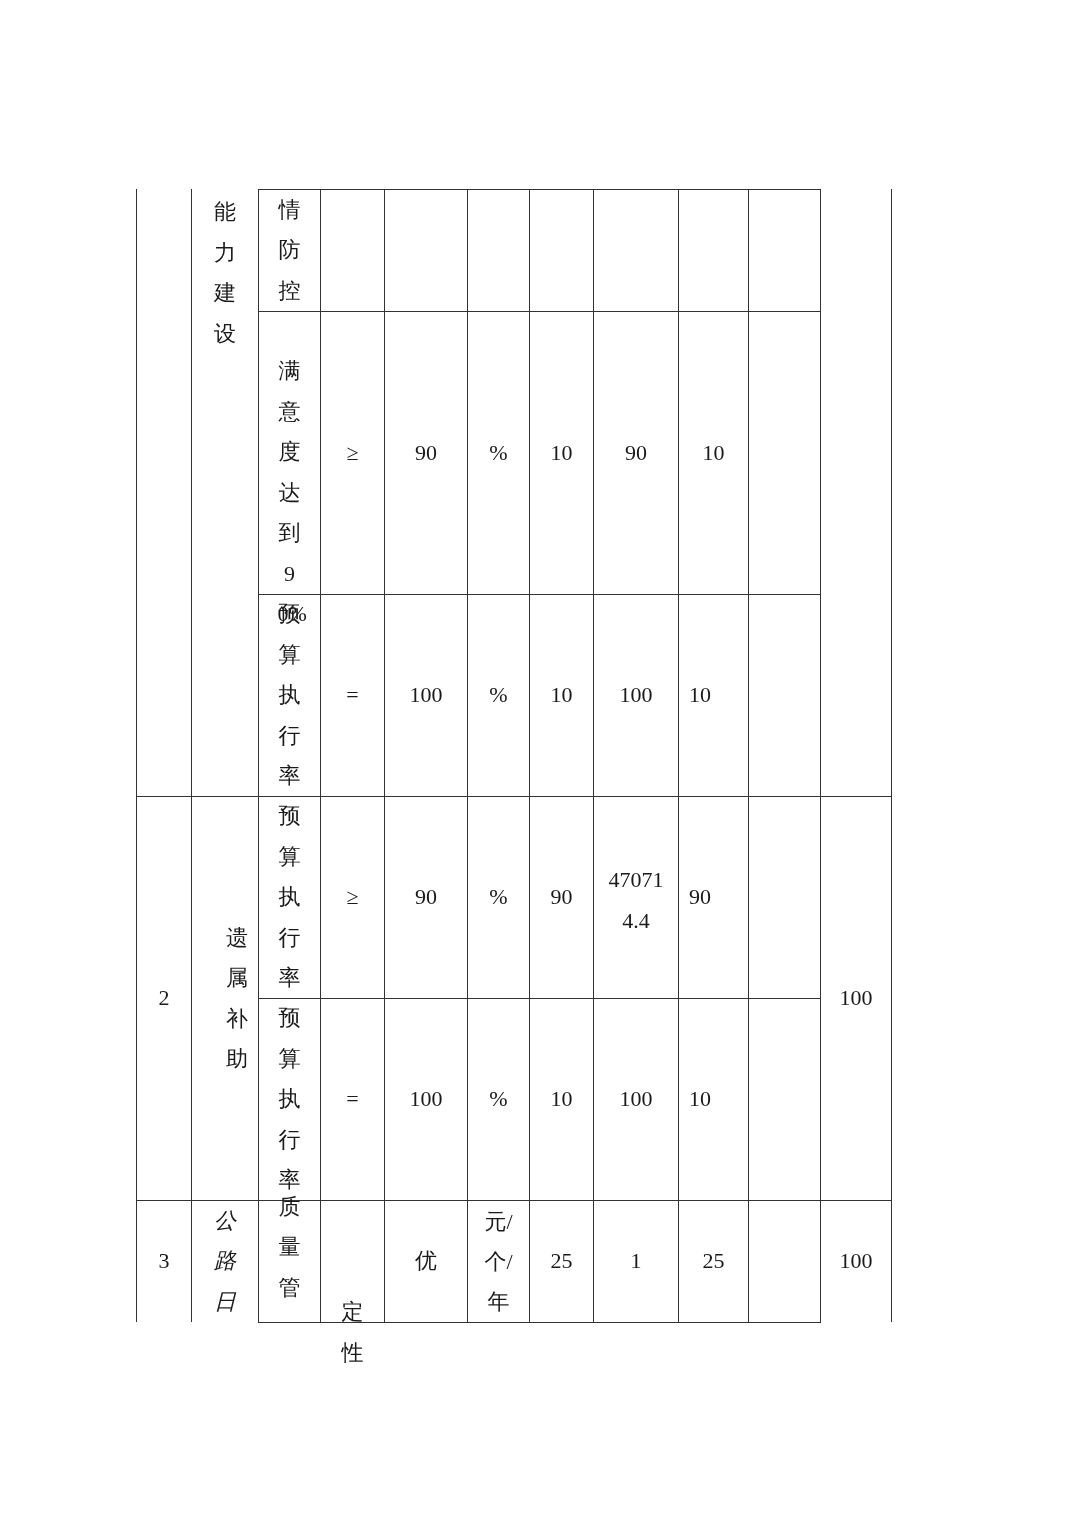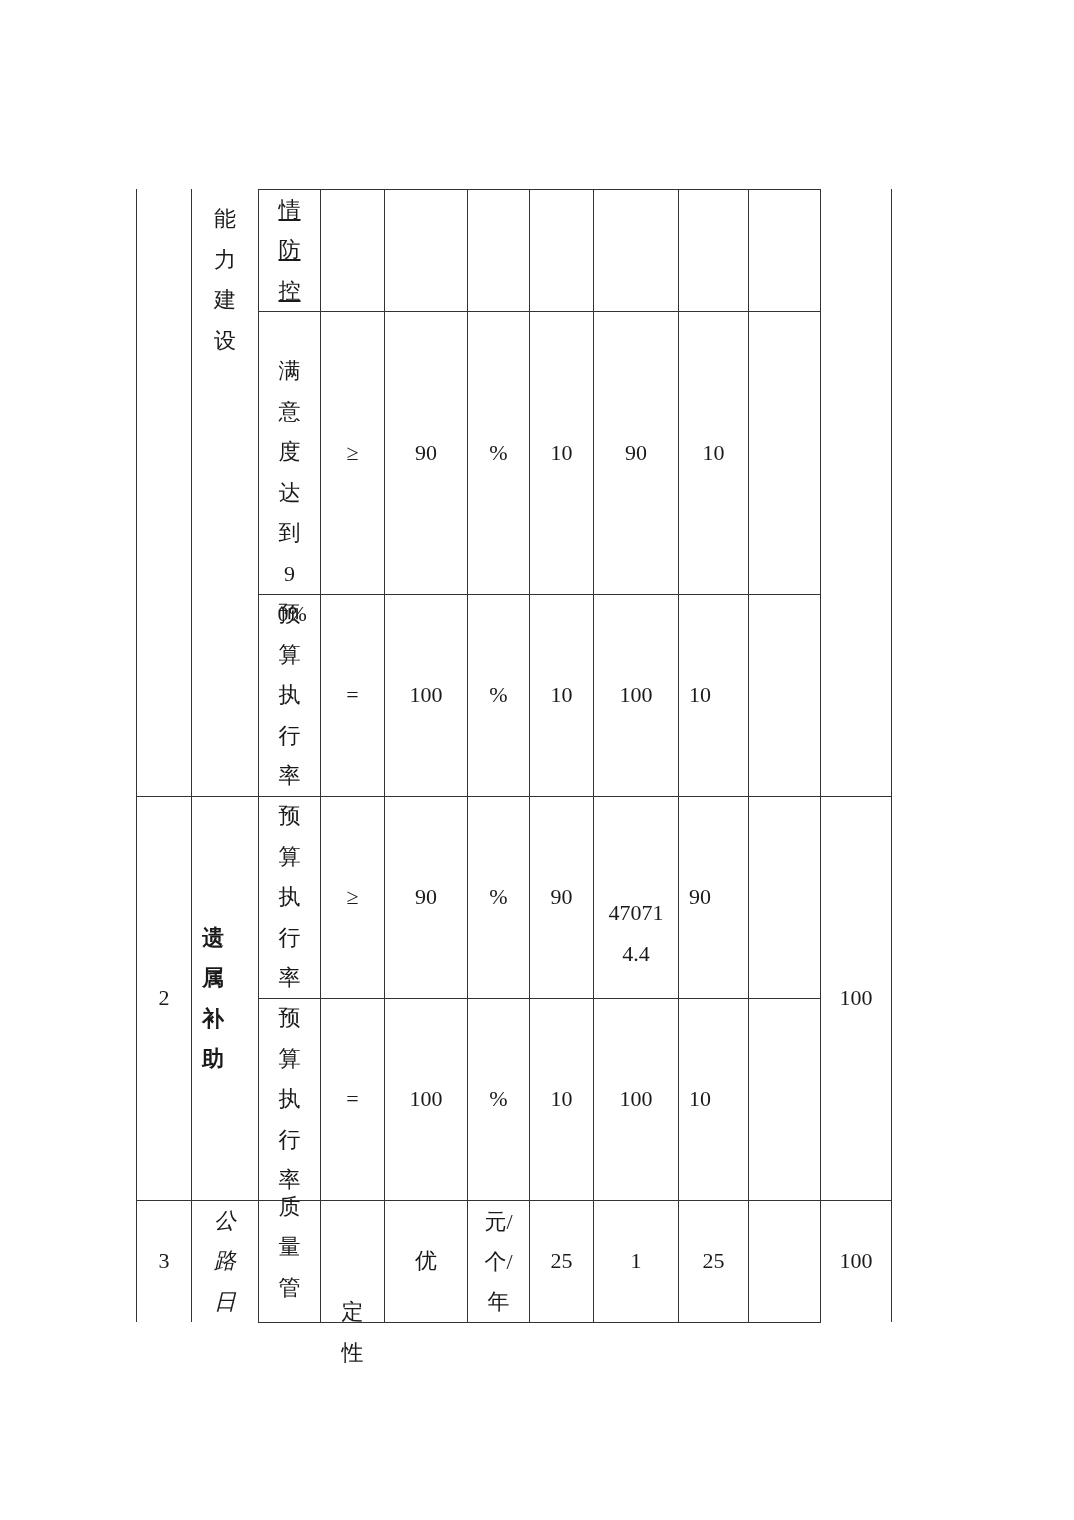--- a/index.html
+++ b/index.html
@@ -3,21 +3,21 @@
 <meta charset="utf-8">
 <style>
   html, body { margin:0; padding:0; background:#ffffff; }
   body { width:1074px; height:1520px; position:relative; overflow:hidden;
          font-family: "Liberation Serif", "DejaVu Serif", serif; color:#1a1a1a; }
   .vline { position:absolute; width:1px; background:#333; }
   .hline { position:absolute; height:1px; background:#333; }
   .cell { position:absolute; display:flex; align-items:center; justify-content:center;
           text-align:center; font-size:22px; line-height:40.5px; }
   .vtext { width:24px; word-break:break-all; line-height:40.5px; font-size:22px; }
-  .top { align-items:flex-start;margin-top:7px; }
+  .top { align-items:flex-start; }
   .left { justify-content:flex-start; padding-left:10px; box-sizing:border-box; }
 </style>
 </head>
 <body>
 
 <div>
 
   <div class="vline" style="left:136px; top:189px; height:1133px;"></div>
   <div class="vline" style="left:191px; top:189px; height:1133px;"></div>
   <div class="vline" style="left:258px; top:189px; height:1133px;"></div>
@@ -36,21 +36,21 @@
   <div class="hline" style="left:258px; top:594px; width:563px;"></div>
   <div class="hline" style="left:136px; top:796px; width:756px;"></div>
   <div class="hline" style="left:258px; top:998px; width:563px;"></div>
   <div class="hline" style="left:136px; top:1200px; width:756px;"></div>
   <div class="hline" style="left:258px; top:1322px; width:563px;"></div>
 
   <div class="cell top" style="left:192px; top:192px; width:66px; height:600px;">
     <span class="vtext">能力建设</span>
   </div>
 
-  <div class="cell" style="left:259px; top:190px; width:61px; height:121px;text-decoration:underline;">
+  <div class="cell" style="left:259px; top:190px; width:61px; height:121px;">
     <span class="vtext">情防控</span>
   </div>
 
   <div class="cell" style="left:259px; top:312px; width:61px; height:282px;margin-top:40px;">
     <span class="vtext">满意度达到90%</span>
   </div>
   <div class="cell" style="left:321px; top:312px; width:63px; height:282px;">≥</div>
   <div class="cell" style="left:385px; top:312px; width:82px; height:282px;">90</div>
   <div class="cell" style="left:468px; top:312px; width:61px; height:282px;">%</div>
   <div class="cell" style="left:530px; top:312px; width:63px; height:282px;">10</div>
@@ -61,33 +61,33 @@
     <span class="vtext">预算执行率</span>
   </div>
   <div class="cell" style="left:321px; top:595px; width:63px; height:201px;">=</div>
   <div class="cell" style="left:385px; top:595px; width:82px; height:201px;">100</div>
   <div class="cell" style="left:468px; top:595px; width:61px; height:201px;">%</div>
   <div class="cell" style="left:530px; top:595px; width:63px; height:201px;">10</div>
   <div class="cell" style="left:594px; top:595px; width:84px; height:201px;">100</div>
   <div class="cell left" style="left:679px; top:595px; width:69px; height:201px;">10</div>
 
   <div class="cell" style="left:137px; top:797px; width:54px; height:403px;">2</div>
-  <div class="cell" style="left:180px; top:797px; width:66px; height:403px;font-weight:bold;">
+  <div class="cell" style="left:204px; top:797px; width:66px; height:403px;">
     <span class="vtext">遗属补助</span>
   </div>
   <div class="cell" style="left:821px; top:797px; width:70px; height:403px;">100</div>
 
   <div class="cell" style="left:259px; top:797px; width:61px; height:201px;">
     <span class="vtext">预算执行率</span>
   </div>
   <div class="cell" style="left:321px; top:797px; width:63px; height:201px;">≥</div>
   <div class="cell" style="left:385px; top:797px; width:82px; height:201px;">90</div>
   <div class="cell" style="left:468px; top:797px; width:61px; height:201px;">%</div>
   <div class="cell" style="left:530px; top:797px; width:63px; height:201px;">90</div>
-  <div class="cell" style="left:594px; top:833px; width:84px; height:201px;">
+  <div class="cell" style="left:594px; top:800px; width:84px; height:201px;">
     <span style="display:block; width:70px; word-break:break-all;">470714.4</span>
   </div>
   <div class="cell left" style="left:679px; top:797px; width:69px; height:201px;">90</div>
 
   <div class="cell" style="left:259px; top:999px; width:61px; height:201px;">
     <span class="vtext">预算执行率</span>
   </div>
   <div class="cell" style="left:321px; top:999px; width:63px; height:201px;">=</div>
   <div class="cell" style="left:385px; top:999px; width:82px; height:201px;">100</div>
   <div class="cell" style="left:468px; top:999px; width:61px; height:201px;">%</div>

